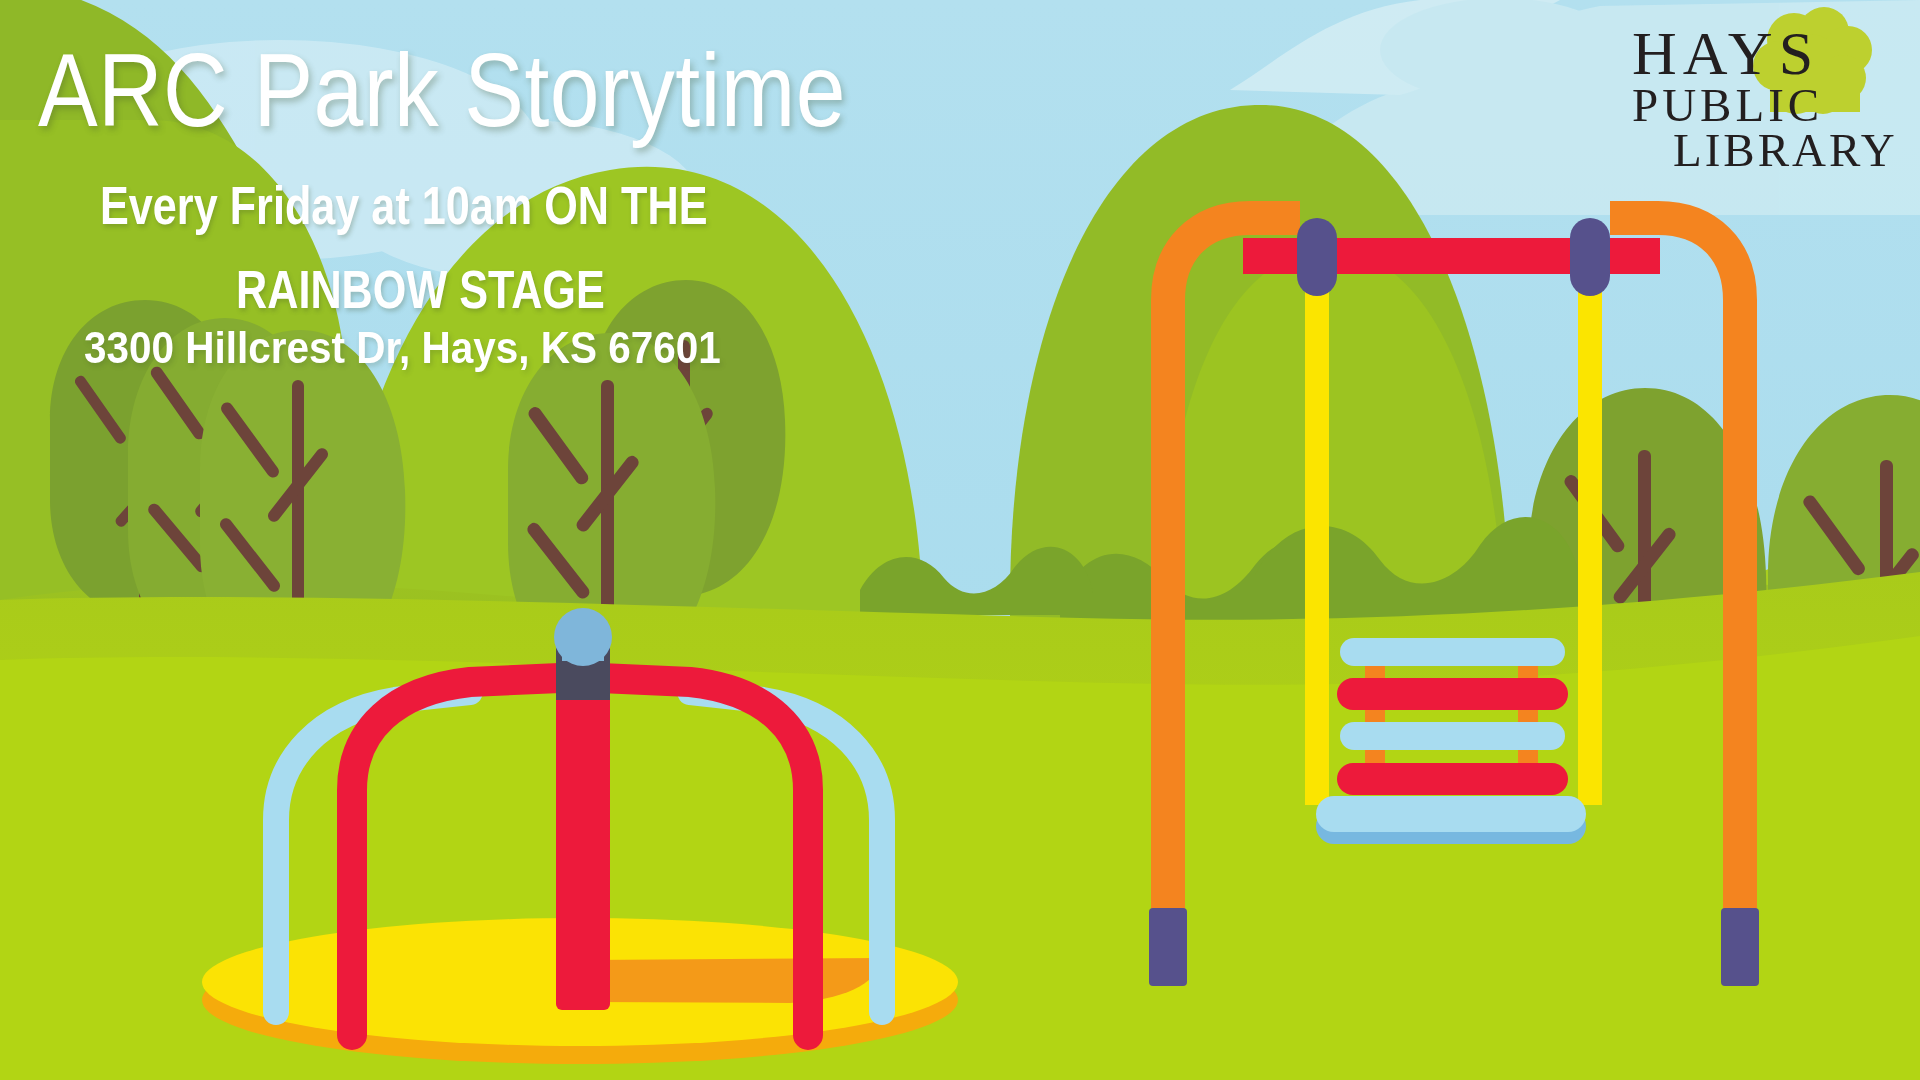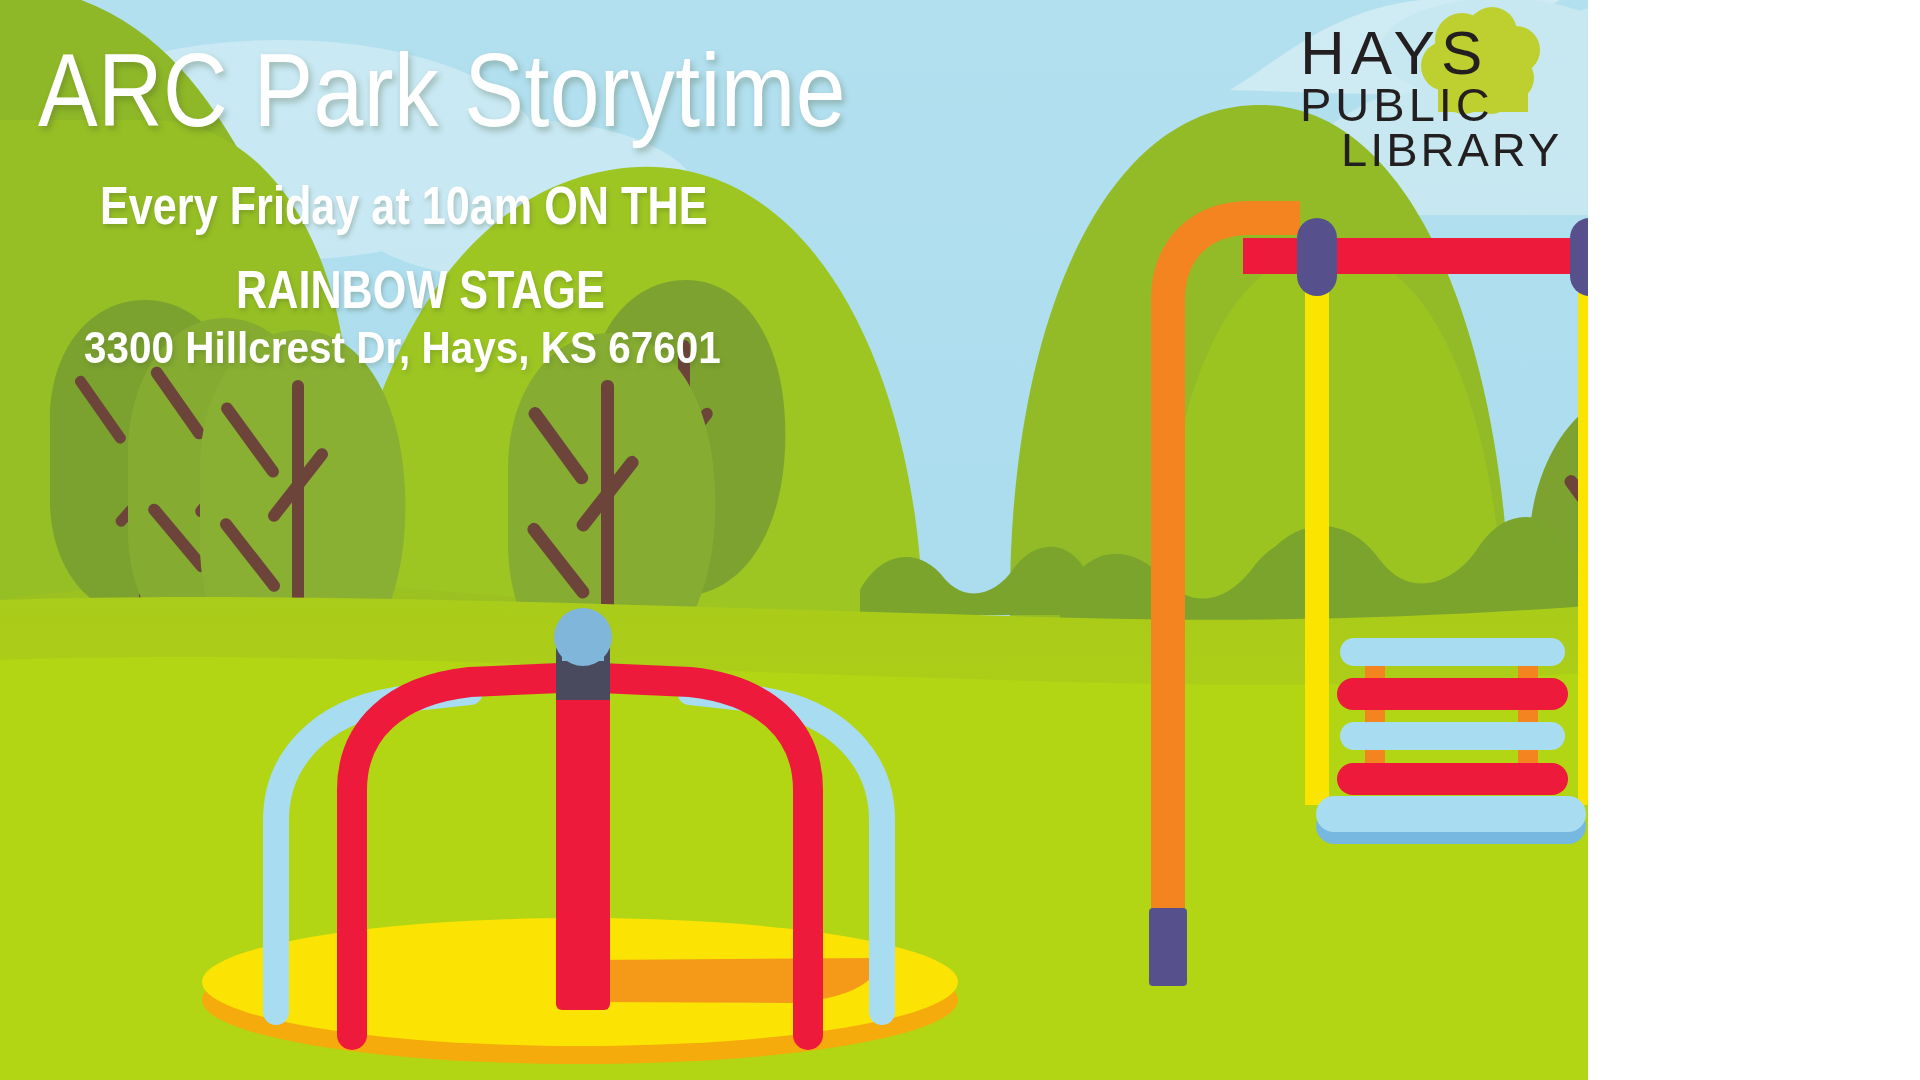--- a/index.html
+++ b/index.html
@@ -5,21 +5,21 @@
   html, body {
     margin: 0;
     padding: 0;
     background: #ffffff;
   }
   body {
     font-family: "Liberation Sans", sans-serif;
   }
   #poster {
     position: relative;
-    width: 1588px;
+    width: 1920px;
     height: 1080px;
     overflow: hidden;
     background: #a9dcee;
   }
   #poster svg.scene {
     position: absolute;
     inset: 0;
     width: 1920px;
     height: 1080px;
     display: block;
@@ -104,21 +104,21 @@
   }
   .logo .logo-tree {
     position: absolute;
     right: 6px;
     top: -18px;
     z-index: 1;
   }
   .logo .logo-words {
     position: relative;
     z-index: 2;
-    font-family: Liberation Sans, sans-serif;
+    font-family: Liberation Serif, serif;
     color: #231f20;
     letter-spacing: 2px;
     line-height: 0.95;
     padding-left: 8px;
   }
   .logo .lw1 { font-size: 62px; letter-spacing: 6px; }
   .logo .lw2 { font-size: 47px; letter-spacing: 4px; }
   .logo .lw3 { font-size: 47px; letter-spacing: 3px; margin-left: 41px; }
 </style>
 </head>

